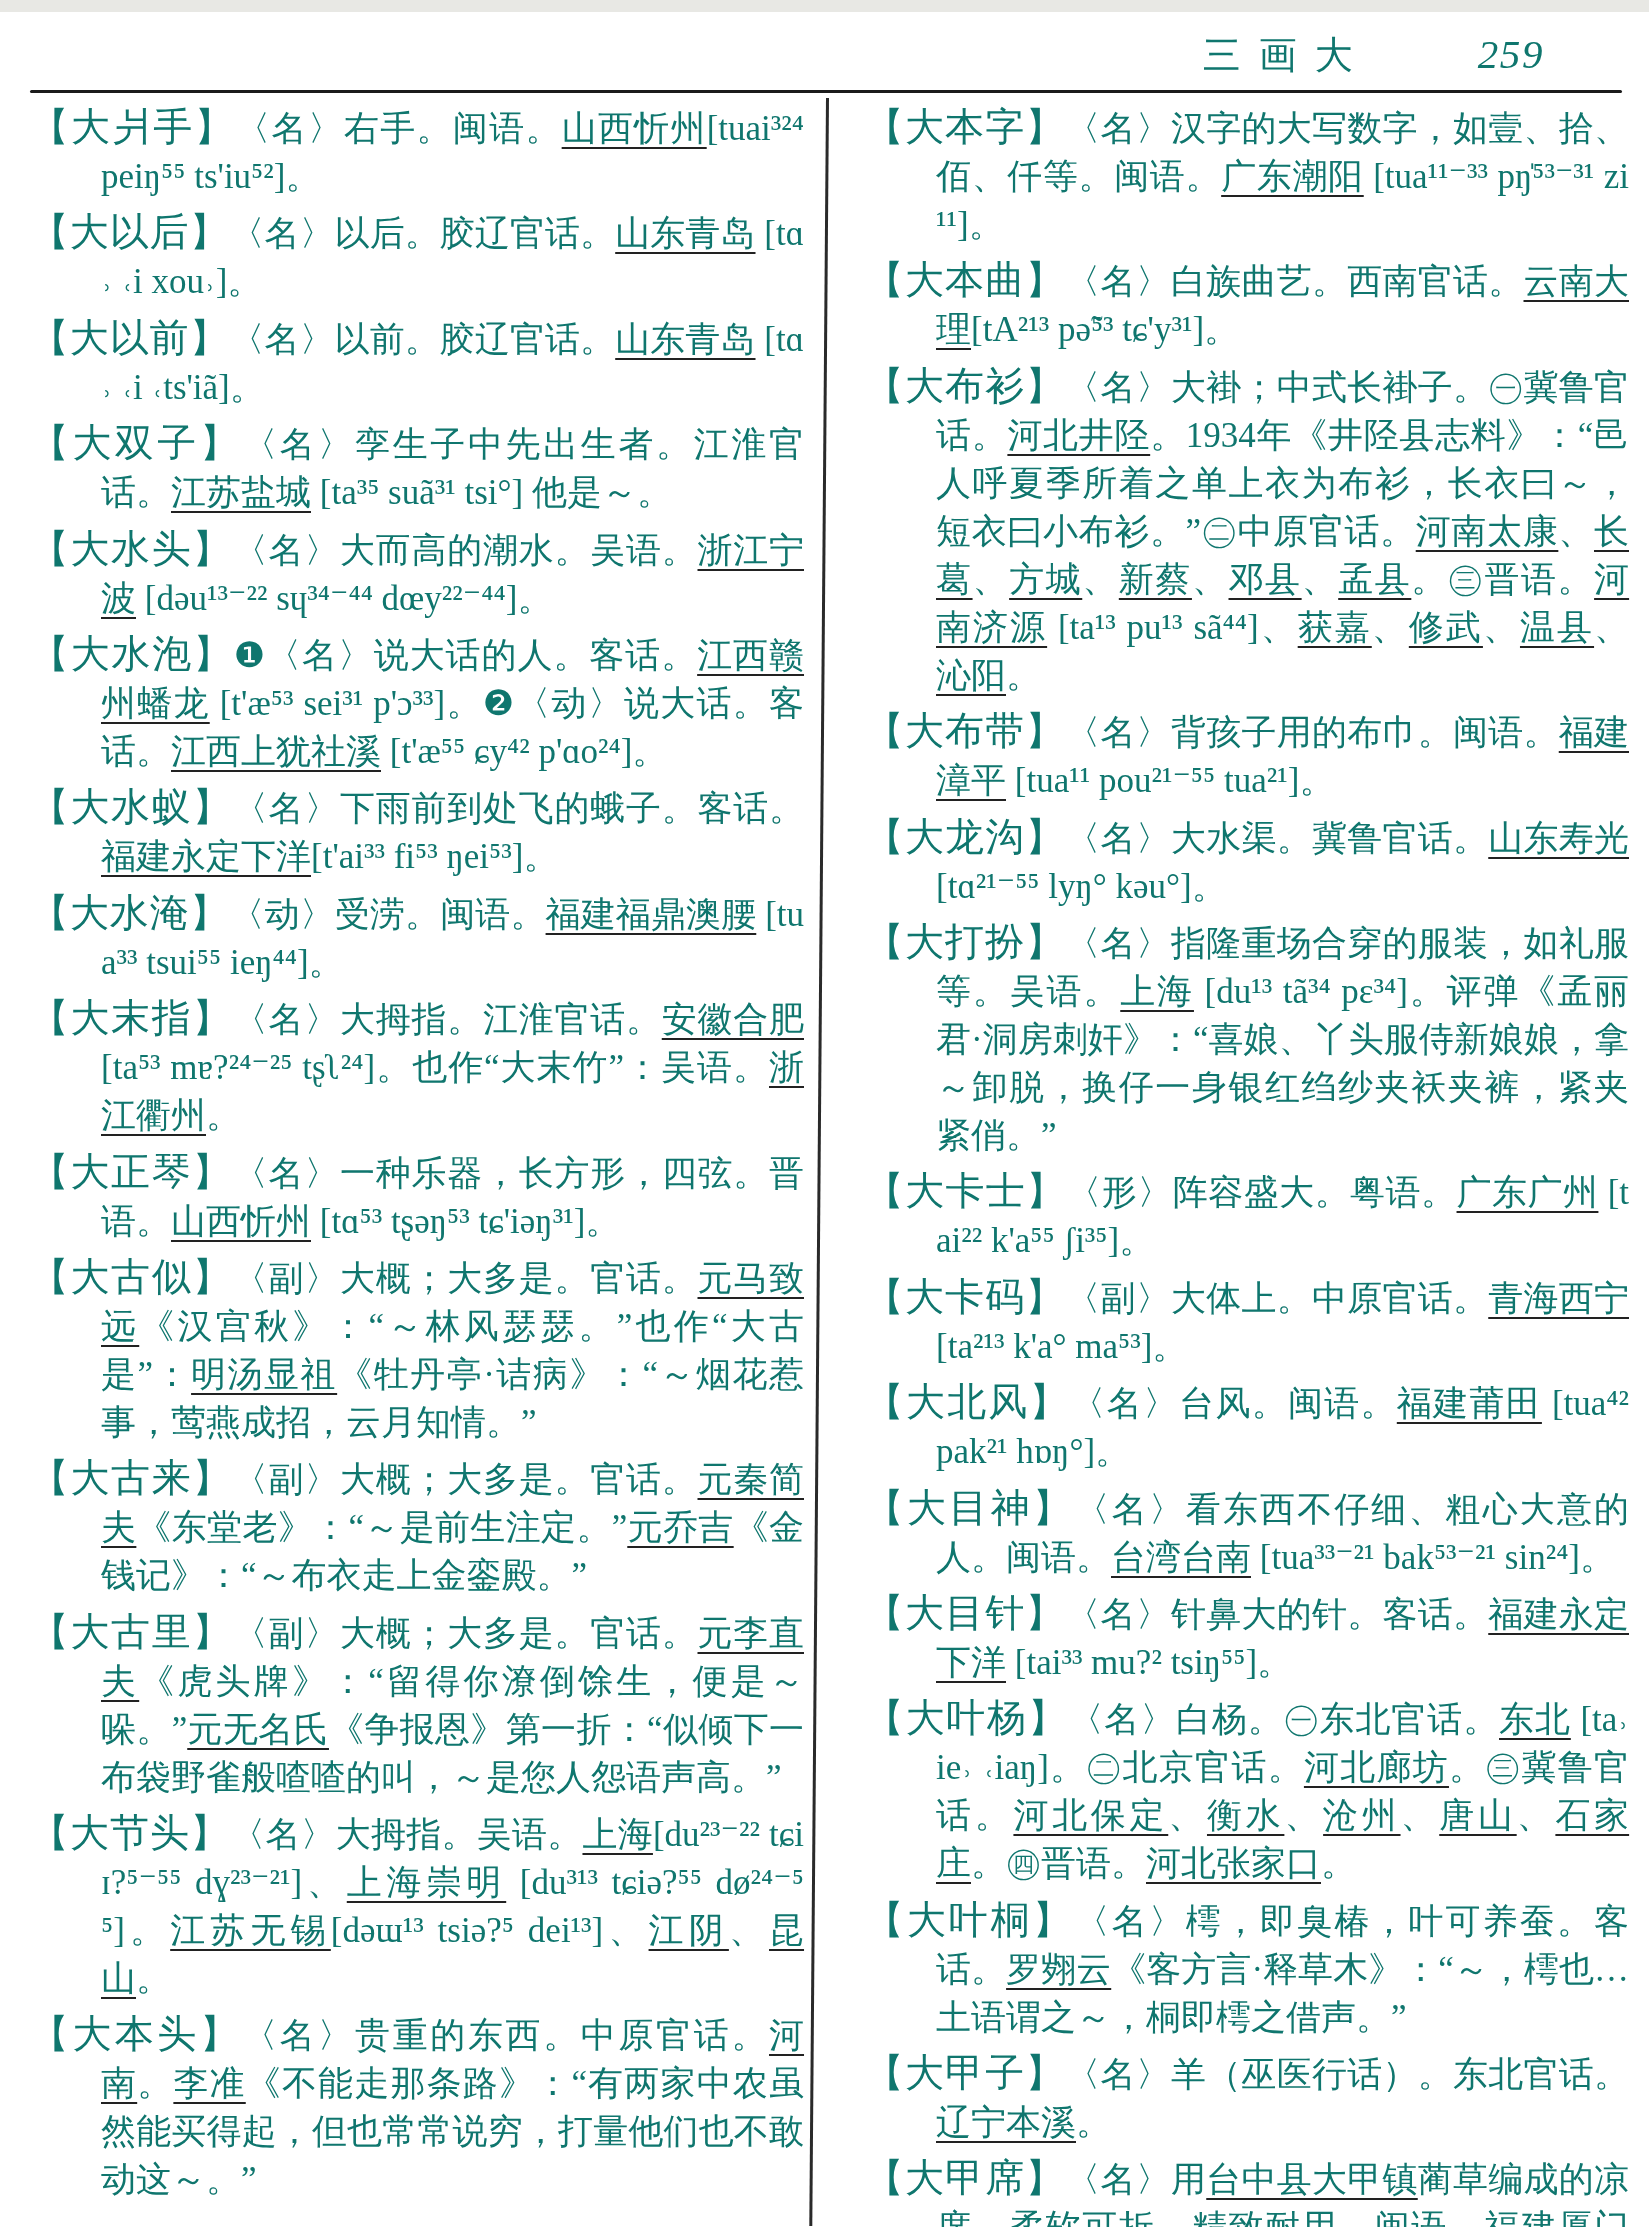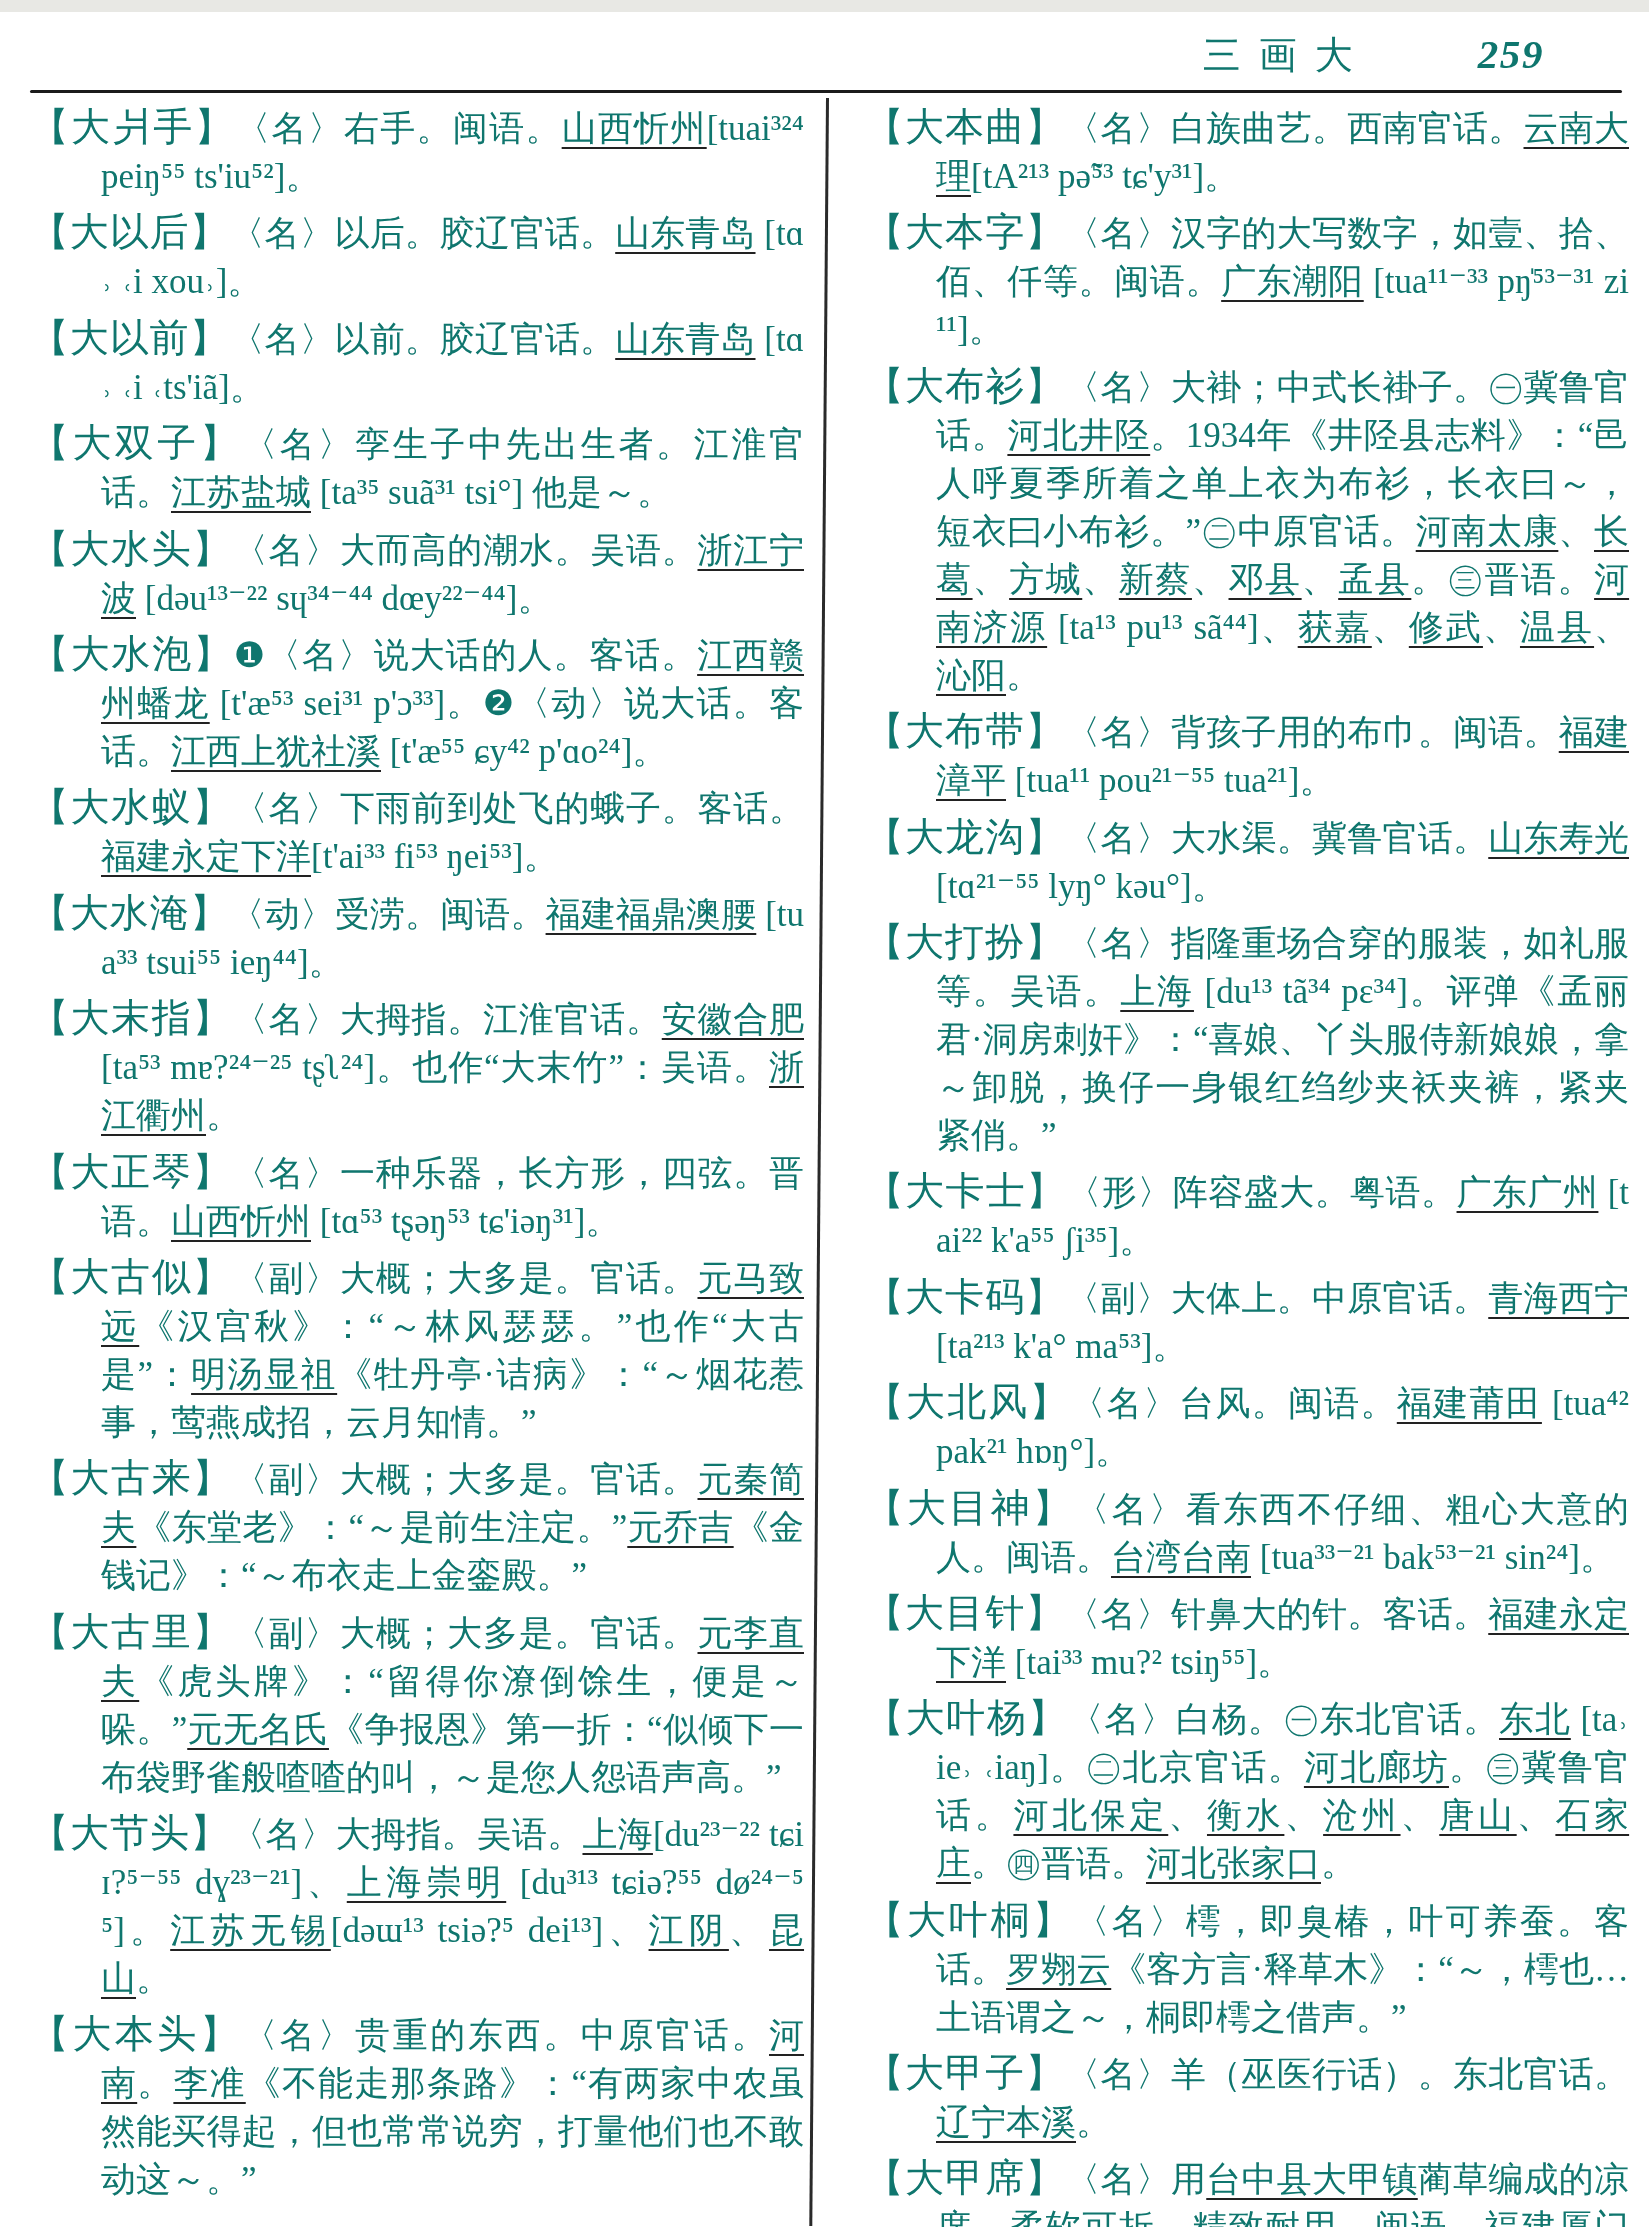--- a/index.html
+++ b/index.html
@@ -6,21 +6,21 @@
   .page {
     position:relative; width:1650px; height:2227px; margin:12px auto;
     background:#ffffff; color:#0f766e; overflow:hidden;
     font-family:"Liberation Serif","DejaVu Serif",serif;
   }
   .header {
     position:absolute; top:18px; right:106px;
     display:flex; align-items:baseline; gap:107px;
   }
   .hdr-cn { font-size:38px; letter-spacing:18px; white-space:nowrap; }
-  .pageno { font-size:41px; font-style:italic; font-weight:bold; letter-spacing:1.6px; }
+  .pageno { font-size:41px; font-style:italic; font-weight:normal; letter-spacing:1.6px; }
   .rule {
     position:absolute; top:78px; left:30px; right:28px; height:3.3px;
     background:#1b1b1b; border-radius:1.6px;
   }
   .divider {
     position:absolute; top:86px; bottom:13.2px; left:826px; width:2.5px;
     background:#2a2a2a; transform:rotate(0.45deg); transform-origin:top center;
   }
   .col {
     position:absolute; top:91px; width:774px;
@@ -59,22 +59,22 @@
       <div class="entry"><span class="hw">【大水淹】</span><span>〈动〉受涝。闽语。<u>福建福鼎澳腰</u> [tua³³ tsui⁵⁵ ieŋ⁴⁴]。</span></div>
       <div class="entry"><span class="hw">【大末指】</span><span>〈名〉大拇指。江淮官话。<u>安徽合肥</u> [ta⁵³ mɐ?²⁴⁻²⁵ tʂʅ²⁴]。也作“大末竹”：吴语。<u>浙江衢州</u>。</span></div>
       <div class="entry"><span class="hw">【大正琴】</span><span>〈名〉一种乐器，长方形，四弦。晋语。<u>山西忻州</u> [tɑ⁵³ tʂəŋ⁵³ tɕ'iəŋ³¹]。</span></div>
       <div class="entry"><span class="hw">【大古似】</span><span>〈副〉大概；大多是。官话。<u>元马致远</u>《汉宫秋》：“～林风瑟瑟。”也作“大古是”：<u>明汤显祖</u>《牡丹亭·诘病》：“～烟花惹事，莺燕成招，云月知情。”</span></div>
       <div class="entry"><span class="hw">【大古来】</span><span>〈副〉大概；大多是。官话。<u>元秦简夫</u>《东堂老》：“～是前生注定。”<u>元乔吉</u>《金钱记》：“～布衣走上金銮殿。”</span></div>
       <div class="entry"><span class="hw">【大古里】</span><span>〈副〉大概；大多是。官话。<u>元李直夫</u>《虎头牌》：“留得你潦倒馀生，便是～哚。”<u>元无名氏</u>《争报恩》第一折：“似倾下一布袋野雀般喳喳的叫，～是您人怨语声高。”</span></div>
       <div class="entry"><span class="hw">【大节头】</span><span>〈名〉大拇指。吴语。<u>上海</u>[du²³⁻²² tɕiɪ?⁵⁻⁵⁵ dɣ²³⁻²¹]、<u>上海崇明</u> [du³¹³ tɕiə?⁵⁵ dø²⁴⁻⁵⁵]。<u>江苏无锡</u>[dəɯ¹³ tsiə?⁵ dei¹³]、<u>江阴</u>、<u>昆山</u>。</span></div>
       <div class="entry"><span class="hw">【大本头】</span><span>〈名〉贵重的东西。中原官话。<u>河南</u>。<u>李准</u>《不能走那条路》：“有两家中农虽然能买得起，但也常常说穷，打量他们也不敢动这～。”</span></div>
     </div>
   <div class="col col-right" id="col-right">
+      <div class="entry"><span class="hw">【大本字】</span><span>〈名〉汉字的大写数字，如壹、拾、佰、仟等。闽语。<u>广东潮阳</u> [tua¹¹⁻³³ pŋ̍⁵³⁻³¹ zi¹¹]。</span></div>
       <div class="entry"><span class="hw">【大本曲】</span><span>〈名〉白族曲艺。西南官话。<u>云南大理</u>[tA²¹³ pə̃⁵³ tɕ'y³¹]。</span></div>
-      <div class="entry"><span class="hw">【大本字】</span><span>〈名〉汉字的大写数字，如壹、拾、佰、仟等。闽语。<u>广东潮阳</u> [tua¹¹⁻³³ pŋ̍⁵³⁻³¹ zi¹¹]。</span></div>
       <div class="entry"><span class="hw">【大布衫】</span><span>〈名〉大褂；中式长褂子。㊀冀鲁官话。<u>河北井陉</u>。1934年《井陉县志料》：“邑人呼夏季所着之单上衣为布衫，长衣曰～，短衣曰小布衫。”㊁中原官话。<u>河南太康</u>、<u>长葛</u>、<u>方城</u>、<u>新蔡</u>、<u>邓县</u>、<u>孟县</u>。㊂晋语。<u>河南济源</u> [ta¹³ pu¹³ sã⁴⁴]、<u>获嘉</u>、<u>修武</u>、<u>温县</u>、<u>沁阳</u>。</span></div>
       <div class="entry"><span class="hw">【大布带】</span><span>〈名〉背孩子用的布巾。闽语。<u>福建漳平</u> [tua¹¹ pou²¹⁻⁵⁵ tua²¹]。</span></div>
       <div class="entry"><span class="hw">【大龙沟】</span><span>〈名〉大水渠。冀鲁官话。<u>山东寿光</u> [tɑ²¹⁻⁵⁵ lyŋ° kəu°]。</span></div>
       <div class="entry"><span class="hw">【大打扮】</span><span>〈名〉指隆重场合穿的服装，如礼服等。吴语。<u>上海</u> [du¹³ tã³⁴ pɛ³⁴]。评弹《孟丽君·洞房刺奸》：“喜娘、丫头服侍新娘娘，拿～卸脱，换仔一身银红绉纱夹袄夹裤，紧夹紧俏。”</span></div>
       <div class="entry"><span class="hw">【大卡士】</span><span>〈形〉阵容盛大。粤语。<u>广东广州</u> [tai²² k'a⁵⁵ ʃi³⁵]。</span></div>
       <div class="entry"><span class="hw">【大卡码】</span><span>〈副〉大体上。中原官话。<u>青海西宁</u> [ta²¹³ k'a° ma⁵³]。</span></div>
       <div class="entry"><span class="hw">【大北风】</span><span>〈名〉台风。闽语。<u>福建莆田</u> [tua⁴² pak²¹ hɒŋ°]。</span></div>
       <div class="entry"><span class="hw">【大目神】</span><span>〈名〉看东西不仔细、粗心大意的人。闽语。<u>台湾台南</u> [tua³³⁻²¹ bak⁵³⁻²¹ sin²⁴]。</span></div>
       <div class="entry"><span class="hw">【大目针】</span><span>〈名〉针鼻大的针。客话。<u>福建永定下洋</u> [tai³³ mu?² tsiŋ⁵⁵]。</span></div>
       <div class="entry"><span class="hw">【大叶杨】</span><span>〈名〉白杨。㊀东北官话。<u>东北</u> [ta˒ ie˒ ˓iaŋ]。㊁北京官话。<u>河北廊坊</u>。㊂冀鲁官话。<u>河北保定</u>、<u>衡水</u>、<u>沧州</u>、<u>唐山</u>、<u>石家庄</u>。㊃晋语。<u>河北张家口</u>。</span></div>

